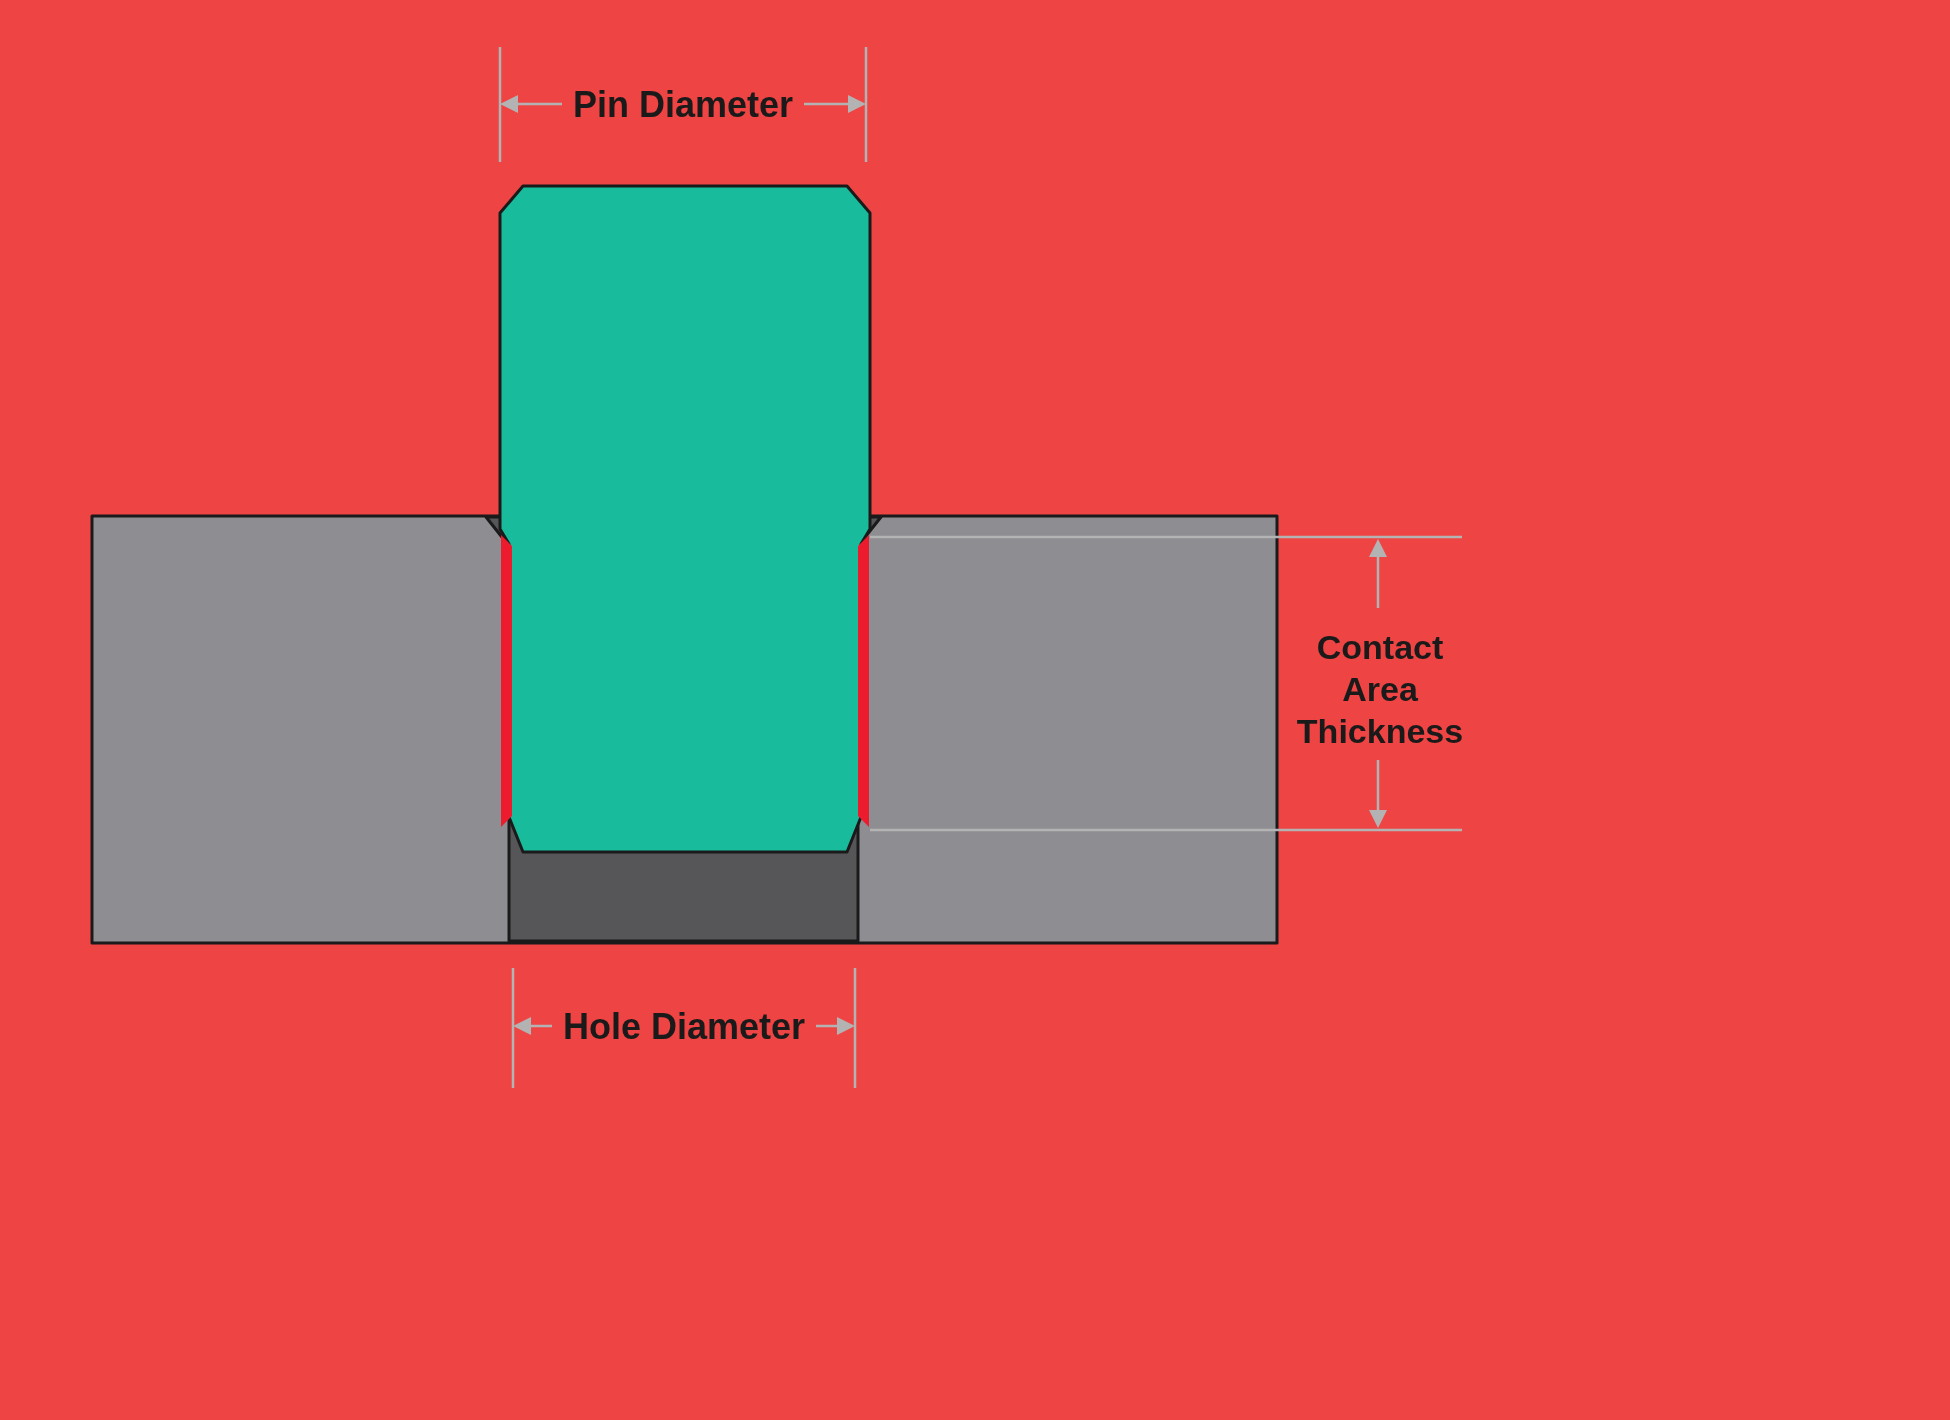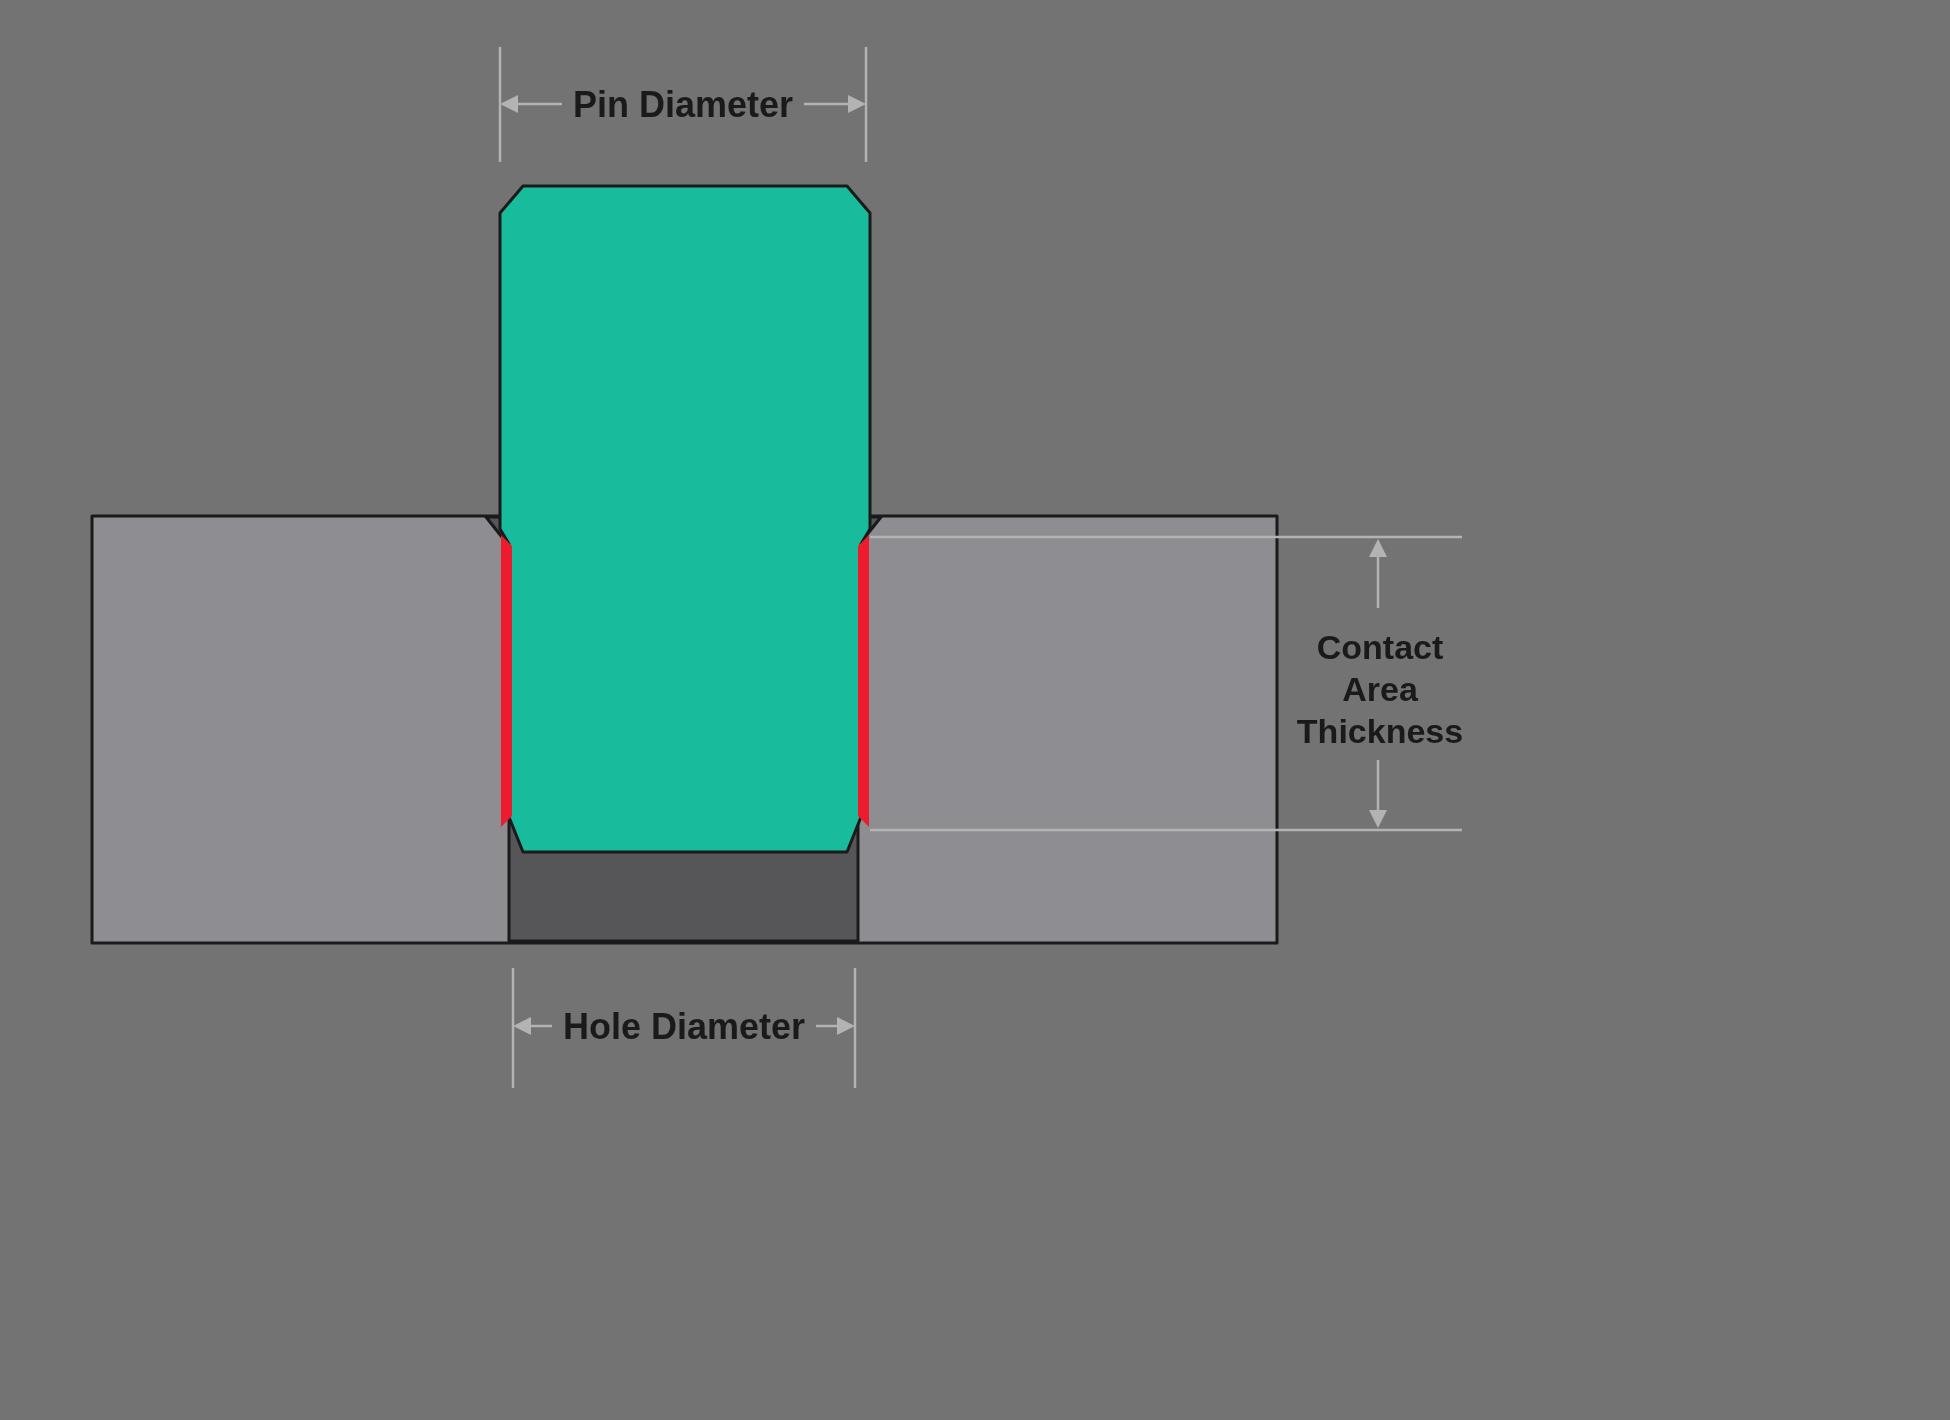--- a/index.html
+++ b/index.html
@@ -8,21 +8,21 @@
     background: #ffffff;
     width: 1950px;
     height: 1420px;
     overflow: hidden;
     font-family: "Liberation Sans", sans-serif;
   }
   .stage {
     position: relative;
     width: 1950px;
     height: 1420px;
-    background: #737373;
+    background: #ef4444;
   }
   svg { display: block; }
   .outlined {
     stroke: #1a1a1a;
     stroke-width: 3;
     stroke-linejoin: round;
   }
   .dim-line {
     fill: none;
     stroke-width: 2.5;

